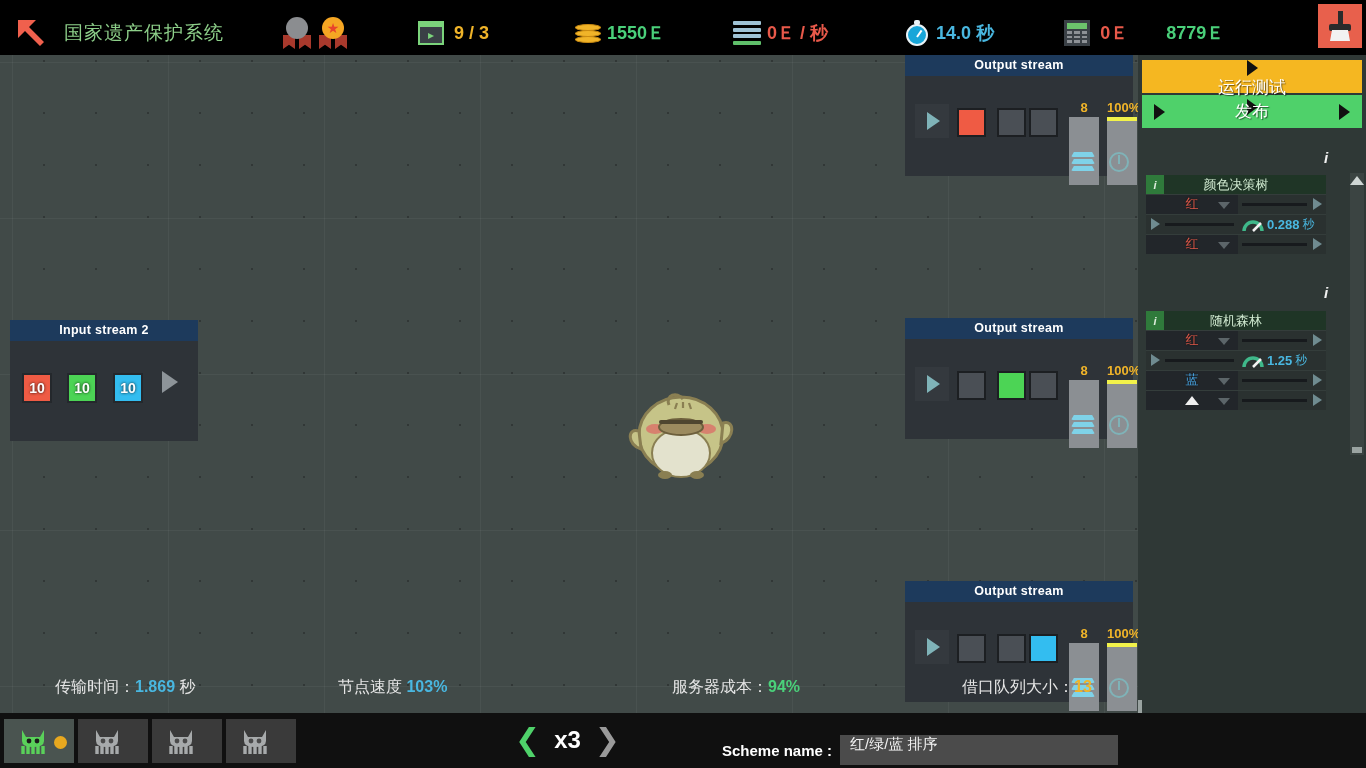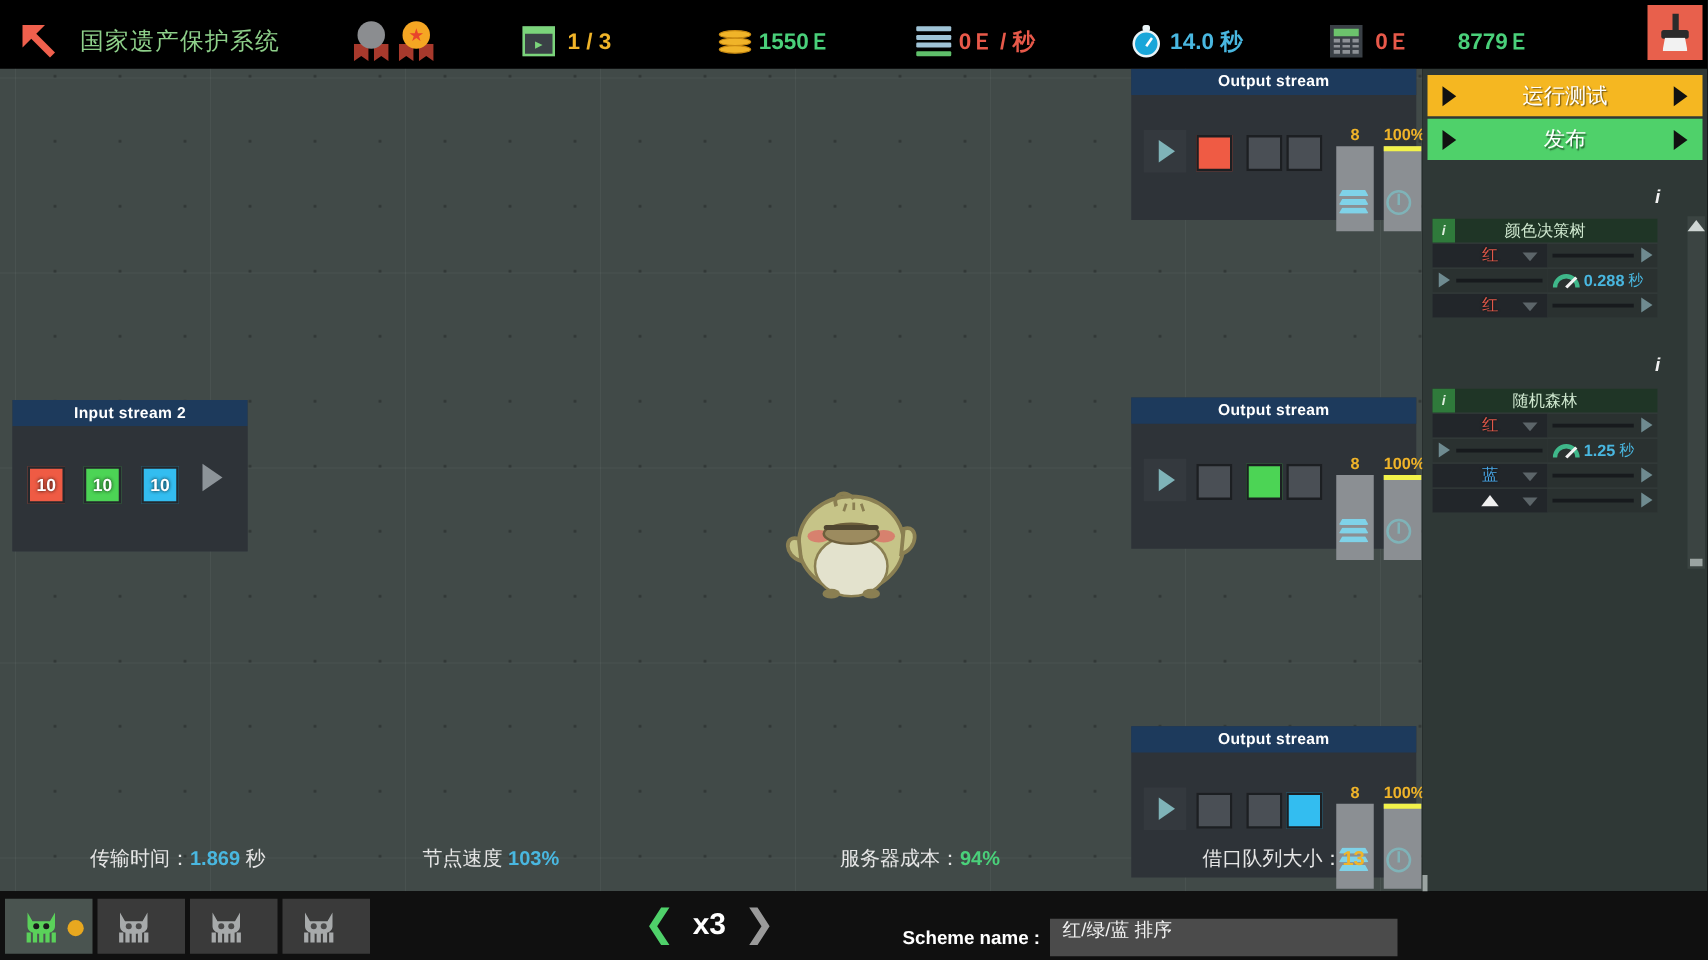--- a/index.html
+++ b/index.html
@@ -142,31 +142,31 @@
   .in-play { position:absolute; left: 152px; top: 30px; }
   .in-play::after { content:""; display:block; border-left: 16px solid #8d9499;
     border-top: 11px solid transparent; border-bottom: 11px solid transparent; }
 
   
   .status-row {
     position:absolute; left:0; top: 615px; width: 1138px; height: 34px;
     display:flex; align-items:center; font-size: 16px; color:#e6e6e6;
   }
   .status-row .st { position:absolute; white-space: nowrap; }
-  .st-1 { left: 72px; } .st-2 { left: 338px; } .st-3 { left: 672px; } .st-4 { left: 920px; margin-left: 42px; }
+  .st-1 { left: 55px; } .st-2 { left: 338px; } .st-3 { left: 672px; } .st-4 { left: 920px; margin-left: 42px; }
   .status-row b { font-weight: bold; }
 
   
   .sidebar { position:absolute; left: 1138px; top: 55px; width: 228px; height: 658px; background:#2f3836; }
   .big-btn {
     height: 33px; margin: 2px 4px 0; display:flex; align-items:center; justify-content:space-between;
     padding: 0 12px; font-size: 17px; color:#fff; font-weight:500;
     text-shadow: 1px 1px 1px rgba(0,0,0,.55);
   }
-  .big-btn.run { background:#f5b721; margin-top: 5px; }
+  .big-btn.run { background:#f5b721; margin-top: 5px; flex-direction: column; }
   .big-btn.publish { background:#4fd16a; }
   .big-btn .tri-l::before { content:""; display:block; border-left:11px solid #111;
     border-top:8px solid transparent;border-bottom:8px solid transparent; }
   .big-btn .tri-r::before { content:""; display:block; border-left:11px solid #111;
     border-top:8px solid transparent;border-bottom:8px solid transparent; }
   .search-box {
     margin: 4px 4px 0; height: 27px; background:#474e4c; display:flex;align-items:center;
     padding: 0 10px;
   }
   .search-box span { color:#9aa3a1; font-style: italic; font-weight:bold; font-size: 15px; }
@@ -255,21 +255,21 @@
         <div class="disc">
             <span class="star">★</span>
           </div>
       </div>
     </div>
 
     <div class="stat" style="margin-left:68px;">
       <div class="icon-window">
           <span class="ar">▸</span>
         </div>
-      <span class="label c-yellow" style="margin-left:10px;">1 / 3</span>
+      <span class="label c-yellow" style="margin-left:10px;">9 / 3</span>
     </div>
 
     <div class="stat" style="margin-left:86px;">
       <div class="icon-coins">
         <div class="coin" style="top:3px;"></div>
           <div class="coin" style="top:9px;"></div>
         <div class="coin" style="top:15px;"></div>
       </div>
       <span class="label c-green" style="margin-left:4px;">1550Ｅ</span>
     </div>

